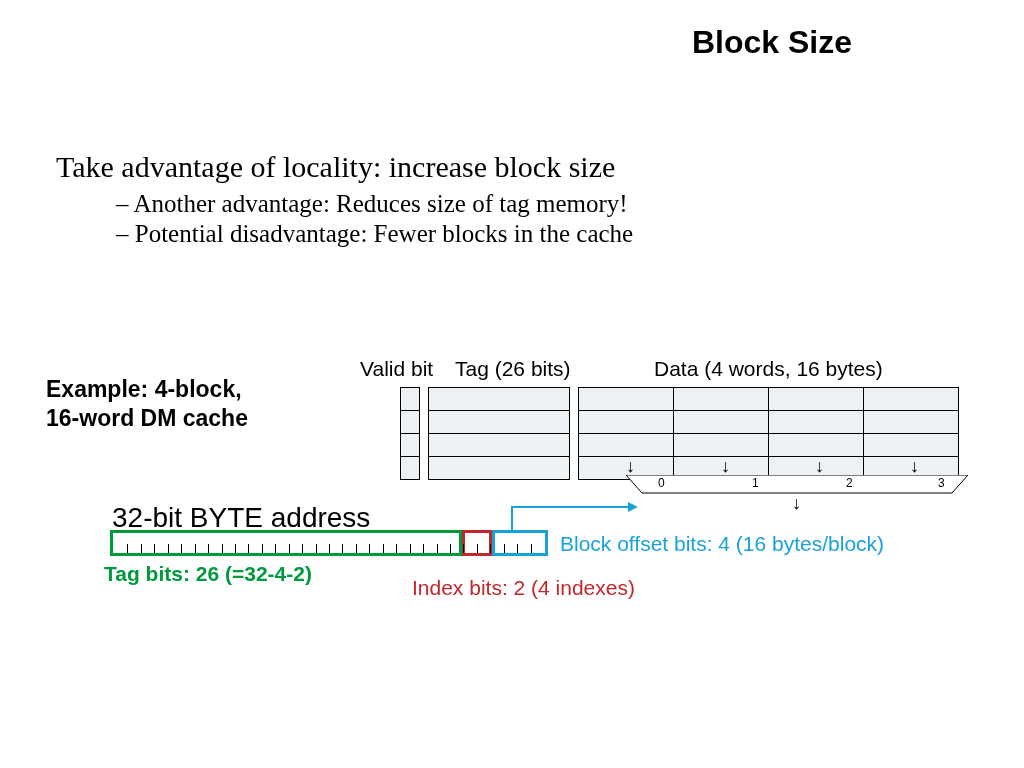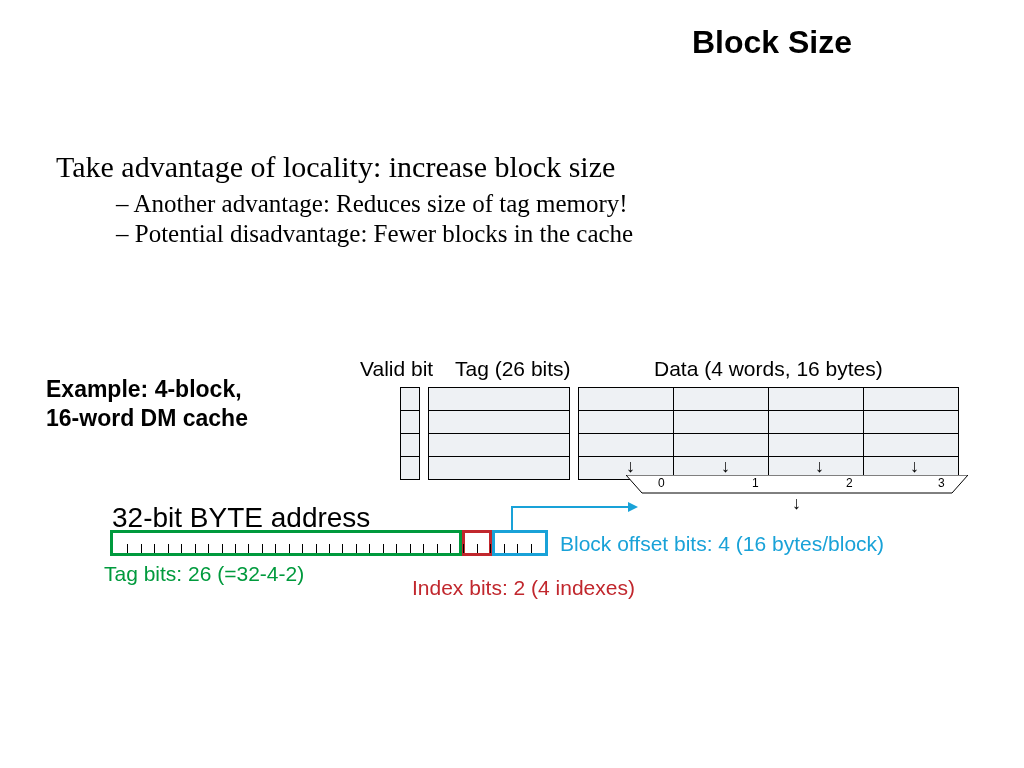--- a/index.html
+++ b/index.html
@@ -162,21 +162,21 @@
     width: 1px;
     height: 9px;
     background: #000;
   }
 
   .cap {
     position: absolute;
     font-size: 21px;
     white-space: nowrap;
   }
-  .cap-tag   { left: 104px; top: 562px; color: #009a3d; }
+  .cap-tag   { left: 104px; top: 562px; color: #009a3d; font-weight: bold; }
   .cap-index { left: 412px; top: 576px; color: #c1272d; }
   .cap-off   { left: 560px; top: 532px; color: #19a2d8; }
 
   
   .route {
     position: absolute;
     left: 510px;
     top: 495px;
     width: 130px;
     height: 40px;

